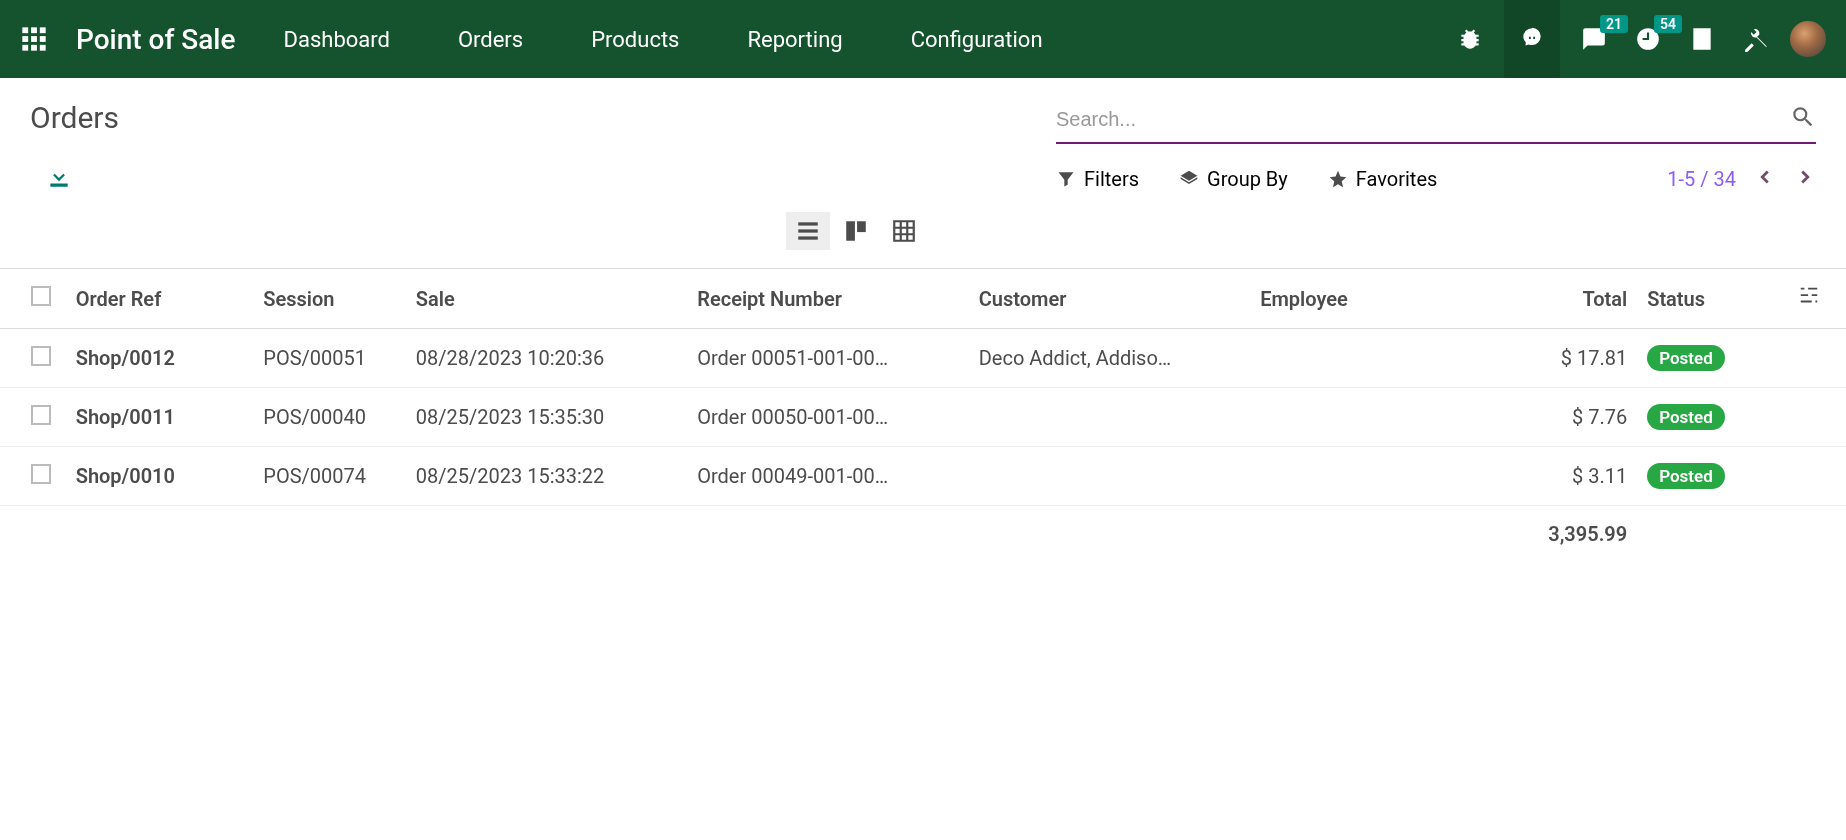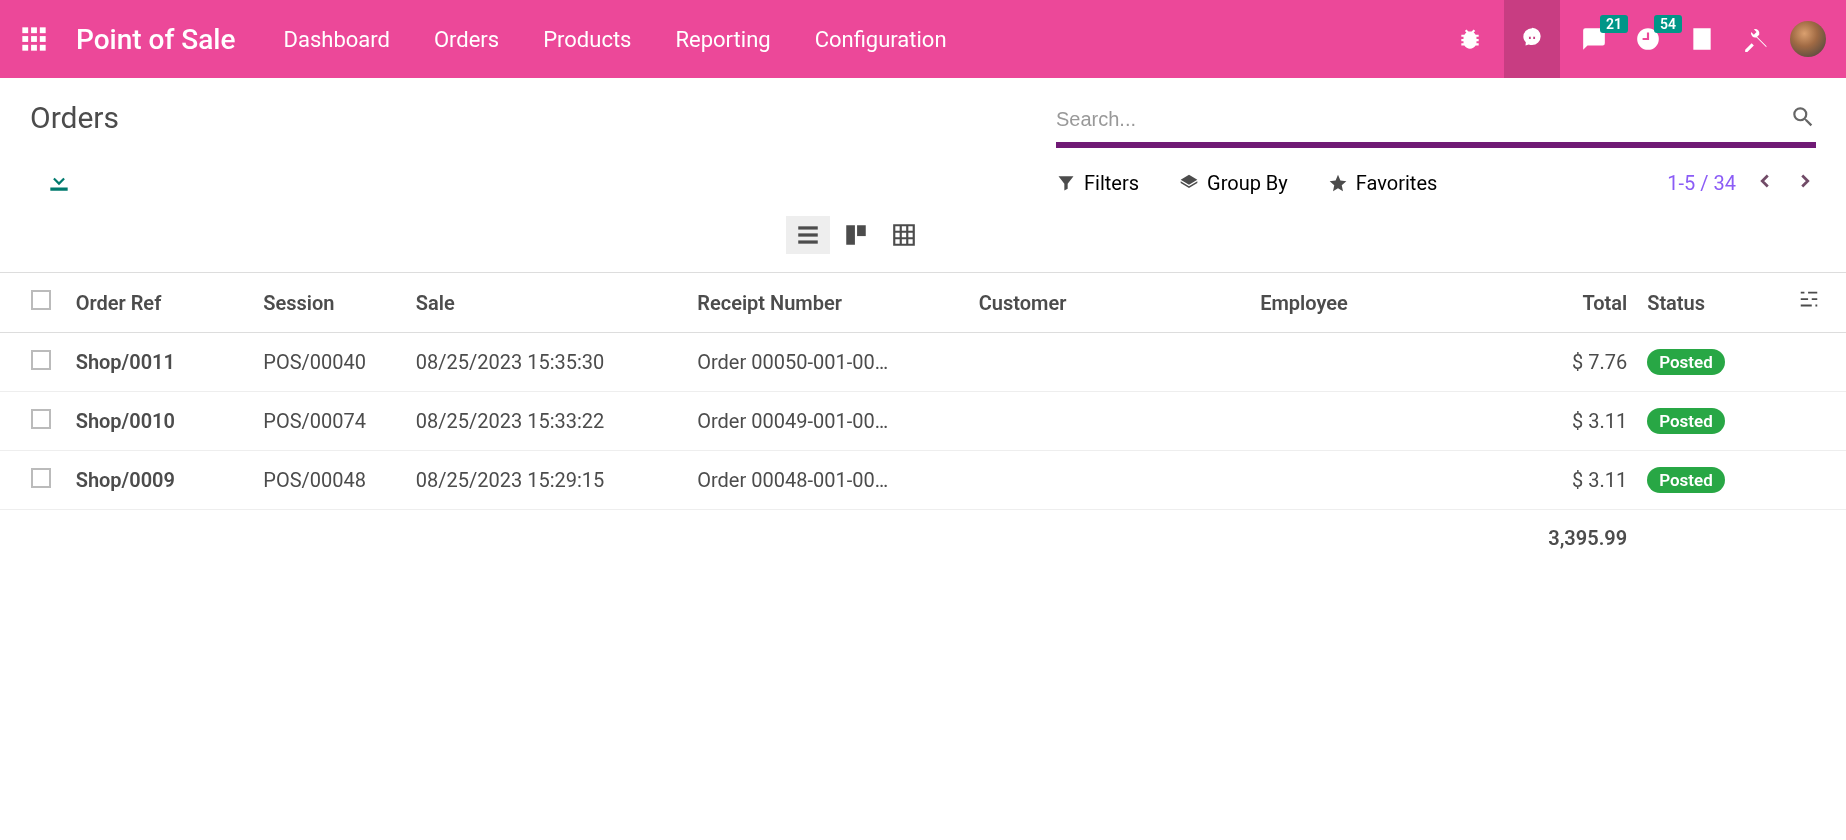--- a/index.html
+++ b/index.html
@@ -5,40 +5,40 @@
 * { box-sizing: border-box; margin: 0; padding: 0; }
 body {
   font-family: -apple-system, BlinkMacSystemFont, "Segoe UI", Roboto, "Helvetica Neue", Arial, sans-serif;
   font-size: 18px;
   color: #4c4c4c;
   background: #fff;
   width: 1846px;
 }
 
 .navbar {
-  background: #ec4899;
+  background: #14532d;
   height: 78px;
   display: flex;
   align-items: center;
   padding: 0 20px;
   color: #fff;
 }
 .apps-icon {
   width: 28px; height: 28px;
   display: inline-block;
   margin-right: 28px;
   cursor: pointer;
 }
 .apps-icon svg { width: 28px; height: 28px; fill: #fff; }
 .app-title {
   font-size: 28px;
   font-weight: 500;
   margin-right: 48px;
 }
-.nav-menu { display: flex; gap: 44px; }
+.nav-menu { display: flex; gap: 68px; }
 .nav-item { font-size: 22px; cursor: pointer; }
 .nav-spacer { flex: 1; }
 .nav-icons { display: flex; align-items: center; gap: 14px; margin-left: 20px; }
 .nav-icon-wrap {
   position: relative;
   cursor: pointer;
   display: flex;
   align-items: center;
   justify-content: center;
   width: 40px;
@@ -73,21 +73,21 @@
   display: flex;
   align-items: flex-start;
   padding: 22px 30px 10px 30px;
 }
 .page-title { font-size: 30px; color: #4c4c4c; }
 .header-spacer { flex: 1; }
 .search-area { flex: 0 0 760px; }
 .search-input-wrap {
   display: flex;
   align-items: center;
-  border-bottom: 6px solid #701a75;
+  border-bottom: 2px solid #701a75;
   padding: 4px 0 8px 0;
 }
 .search-input {
   flex: 1;
   border: none;
   outline: none;
   font-size: 20px;
   color: #666;
 }
 .search-input::placeholder { color: #999; }
@@ -338,20 +338,32 @@
       <th class="col-total">Total</th>
       <th class="col-status">Status</th>
       <th class="col-config"><span class="config-icon"><svg viewBox="0 0 24 24">
                 <path d="M3 17h12v2H3zm16 0h2v2h-2zm-4-7h6v2h-6zM3 10h8v2H3zm0-7h4v2H3zm8 0h10v2H11z"></path>
               </svg></span></th>
     </tr>
   </thead>
   <tbody id="tbody">
         <tr>
     <td class="col-check"><input type="checkbox" style=""></td>
+    <td class="col-ref">Shop/0012</td>
+    <td class="col-session">POS/00051</td>
+    <td class="col-date">08/28/2023 10:20:36</td>
+    <td class="col-receipt">Order 00051-001-00…</td>
+    <td class="col-customer">Deco Addict, Addiso…</td>
+    <td class="col-employee"></td>
+    <td class="col-total">$ 17.81</td>
+    <td class="col-status"><span class="status-pill">Posted</span></td>
+    <td class="col-config"></td>
+        </tr>
+        <tr>
+    <td class="col-check"><input type="checkbox" style=""></td>
     <td class="col-ref">Shop/0011</td>
     <td class="col-session">POS/00040</td>
     <td class="col-date">08/25/2023 15:35:30</td>
     <td class="col-receipt">Order 00050-001-00…</td>
     <td class="col-customer"></td>
     <td class="col-employee"></td>
     <td class="col-total">$ 7.76</td>
     <td class="col-status"><span class="status-pill">Posted</span></td>
     <td class="col-config"></td>
         </tr>
@@ -360,32 +372,20 @@
     <td class="col-ref">Shop/0010</td>
     <td class="col-session">POS/00074</td>
     <td class="col-date">08/25/2023 15:33:22</td>
     <td class="col-receipt">Order 00049-001-00…</td>
     <td class="col-customer"></td>
     <td class="col-employee"></td>
     <td class="col-total">$ 3.11</td>
     <td class="col-status"><span class="status-pill">Posted</span></td>
     <td class="col-config"></td>
         </tr>
-        <tr>
-    <td class="col-check"><input type="checkbox" style=""></td>
-    <td class="col-ref">Shop/0009</td>
-    <td class="col-session">POS/00048</td>
-    <td class="col-date">08/25/2023 15:29:15</td>
-    <td class="col-receipt">Order 00048-001-00…</td>
-    <td class="col-customer"></td>
-    <td class="col-employee"></td>
-    <td class="col-total">$ 3.11</td>
-    <td class="col-status"><span class="status-pill">Posted</span></td>
-    <td class="col-config"></td>
-        </tr>
       </tbody>
   <tfoot>
     <tr class="footer">
       <td class="col-check"></td>
           <td></td>
           <td></td>
           <td></td>
           <td></td>
           <td></td>
           <td></td>

